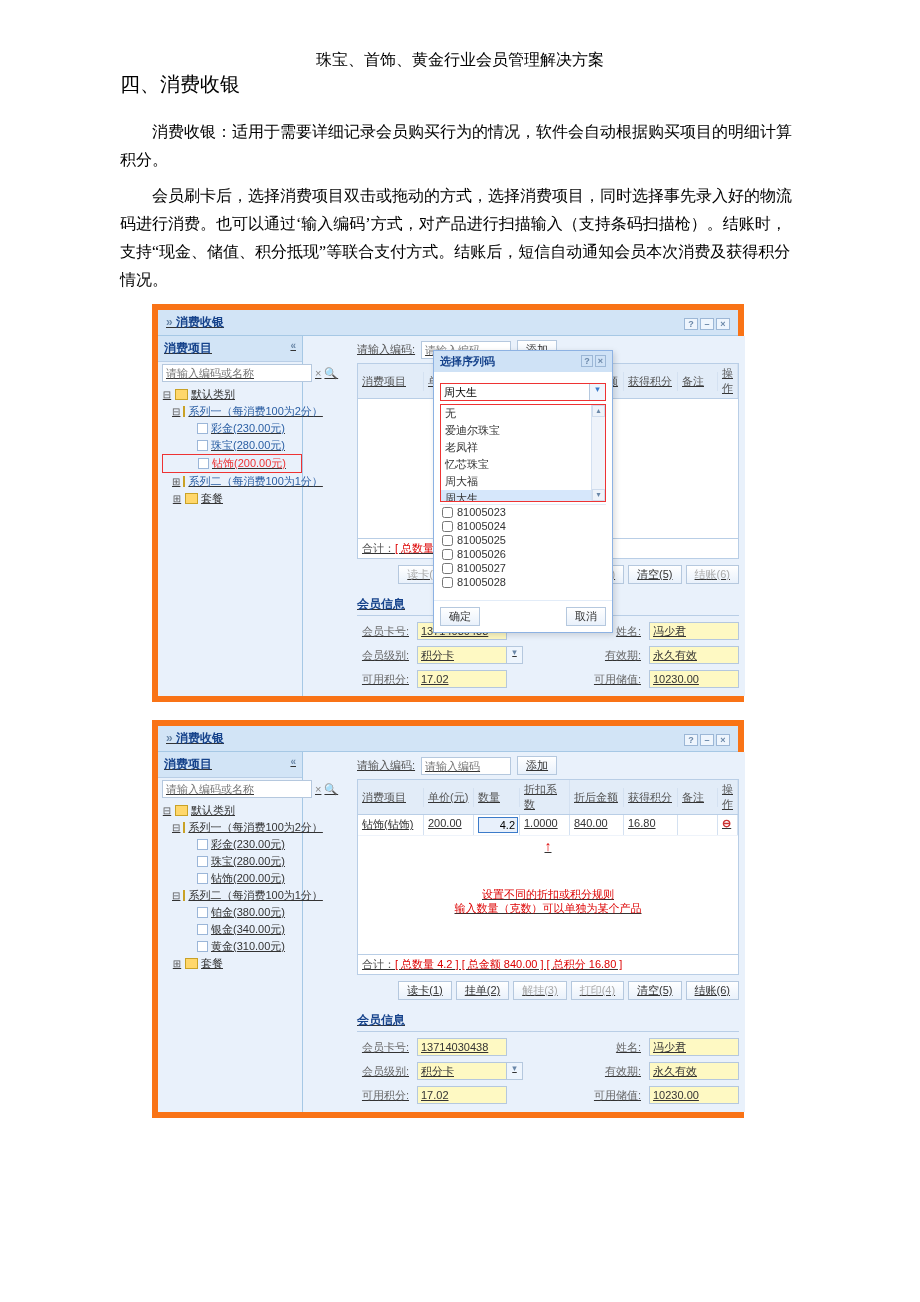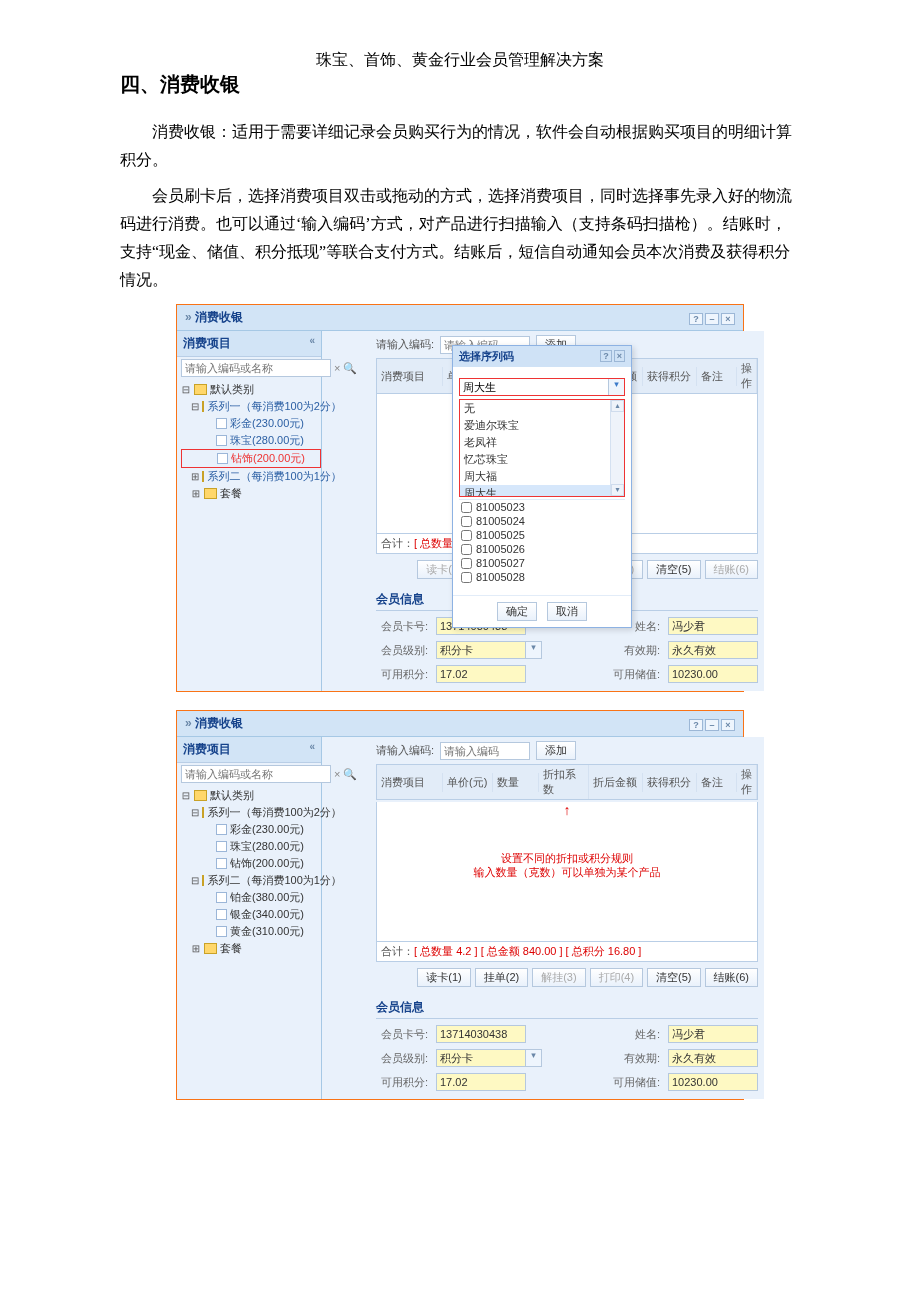--- a/index.html
+++ b/index.html
@@ -1,22 +1,22 @@
 <!DOCTYPE html>
 <html><head>
 <meta charset="utf-8">
 <style>
   * { box-sizing: border-box; margin: 0; padding: 0; }
   body { background: #fff; font-family: "SimSun", "Songti SC", serif; color: #000; width: 920px; }
   .page { padding: 50px 120px 80px 120px; }
   .doc-header { text-align: center; font-size: 16px; }
-  .sec-title { font-size: 20px; font-weight: bold; margin-bottom: 20px; }
+  .sec-title { font-size: 20px; font-weight: normal; margin-bottom: 20px; }
   .para { font-size: 16px; line-height: 1.75; text-indent: 2em; margin-bottom: 8px; }
   .app { font-family: "Microsoft YaHei", "SimSun", sans-serif; font-size: 12px; color: #333;
-         border: 1px solid #f97316; background: #e9f1fb; margin: 10px 56px 18px 56px; position: relative; }
+         border: 6px solid #f97316; background: #e9f1fb; margin: 10px 56px 18px 32px; position: relative; text-decoration: underline; }
   .app-title { color: #15428b; padding: 4px 8px; font-weight: bold; background: #d2e4f6;
                border-bottom: 1px solid #a6c8e5; display: flex; justify-content: space-between; align-items: center; }
   .win-icons span { display: inline-block; width: 14px; height: 12px; border: 1px solid #9cb7d6; margin-left: 2px;
                     font-size: 9px; text-align: center; line-height: 11px; background: #eef5fd; color: #6a87a8; }
   .app-body { display: flex; gap: 48px; }
   .side { width: 145px; border-right: 1px solid #a6c8e5; background: #e9f1fb; }
   .side-title { color: #15428b; font-weight: bold; padding: 4px 6px; background: #d2e4f6;
                 border-bottom: 1px solid #b9cee6; display: flex; justify-content: space-between; }
   .side-search { padding: 2px 4px; display: flex; align-items: center; }
   .side-search input { flex: 1; border: 1px solid #b5c8de; height: 18px; padding: 0 3px; font-size: 11px; color: #aaa; }
@@ -68,21 +68,21 @@
   .combo .dd { width: 16px; background: #eef5fd; border-left: 1px solid #b5c8de; text-align: center; font-size: 9px; color: #3b7bca; }
   .opt-list { border: 1px solid #e33; max-height: 98px; overflow: hidden; position: relative; }
   .opt { padding: 1px 4px; }
   .opt.hl { background: #d6e7fb; }
   .scrollbar { position: absolute; right: 0; top: 0; bottom: 0; width: 14px; background: #eef3fa; border-left: 1px solid #d4e1f1; }
   .scrollbar .up, .scrollbar .dn { height: 12px; text-align: center; font-size: 8px; color: #6a87a8; border: 1px solid #cfdced; }
   .scrollbar .dn { position: absolute; bottom: 0; left: 0; right: 0; }
   .chk-list { border-top: 1px solid #e2ecf8; margin-top: 2px; }
   .chk { display: flex; align-items: center; gap: 4px; padding: 1px 2px; }
   .chk input { width: 11px; height: 11px; }
-  .modal-foot { display: flex; justify-content: center; gap: 10px; padding: 6px; border-top: 1px solid #e2ecf8; }
+  .modal-foot { display: flex; justify-content: space-between; gap: 10px; padding: 6px; border-top: 1px solid #e2ecf8; }
   .callout1 { position: absolute; left: 0; top: 230px; width: 150px; font-size: 11px; color: #d00; line-height: 1.25; padding: 0 4px; }
   .callout1 svg { position: absolute; left: 38px; top: -180px; }
   .callout2 { font-size: 11px; color: #d00; text-align: center; margin-top: 34px; line-height: 1.25; }
   .arrow-up { color: #d00; font-size: 14px; text-align: center; margin-top: 2px; }
 </style>
 </head>
 <body>
 
 <div class="page">
   <div class="doc-header">珠宝、首饰、黄金行业会员管理解决方案</div>
@@ -337,20 +337,30 @@
           <div class="c-item">消费项目</div>
             <div class="c-price">单价(元)</div>
             <div class="c-qty">数量</div>
             <div class="c-disc">折扣系数</div>
             <div class="c-after">折后金额</div>
             <div class="c-pts">获得积分</div>
             <div class="c-note">备注</div>
             <div class="c-op">操作</div>
         </div>
         <div class="tbl-body">
+          <div class="tbl-row top">
+            <div class="c-item">钻饰(钻饰)</div>
+            <div class="c-price">200.00</div>
+            <div class="c-qty"><input class="qty-inp" value="4.2" style=""></div>
+            <div class="c-disc">1.0000</div>
+            <div class="c-after">840.00</div>
+            <div class="c-pts">16.80</div>
+            <div class="c-note"></div>
+            <div class="c-op"><span class="del-icon">⊖</span></div>
+          </div>
           <div class="arrow-up">↑</div>
           <div class="callout2">
             <div>设置不同的折扣或积分规则</div>
               <div>输入数量（克数）可以单独为某个产品</div>
           </div>
         </div>
         <div class="sum-row">
             <span>合计：</span>
             <span class="red">[ 总数量 4.2 ] [ 总金额 840.00 ] [ 总积分 16.80 ]</span>
           </div>

